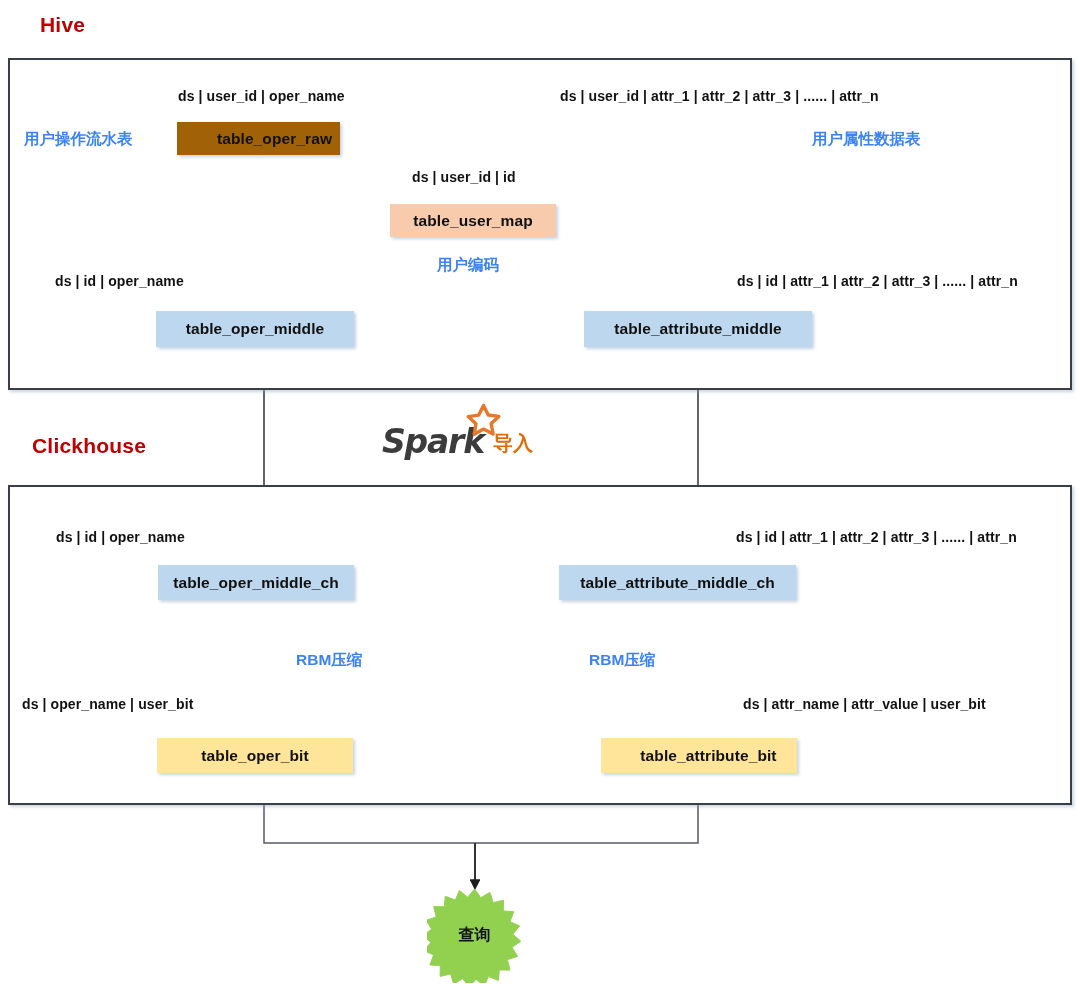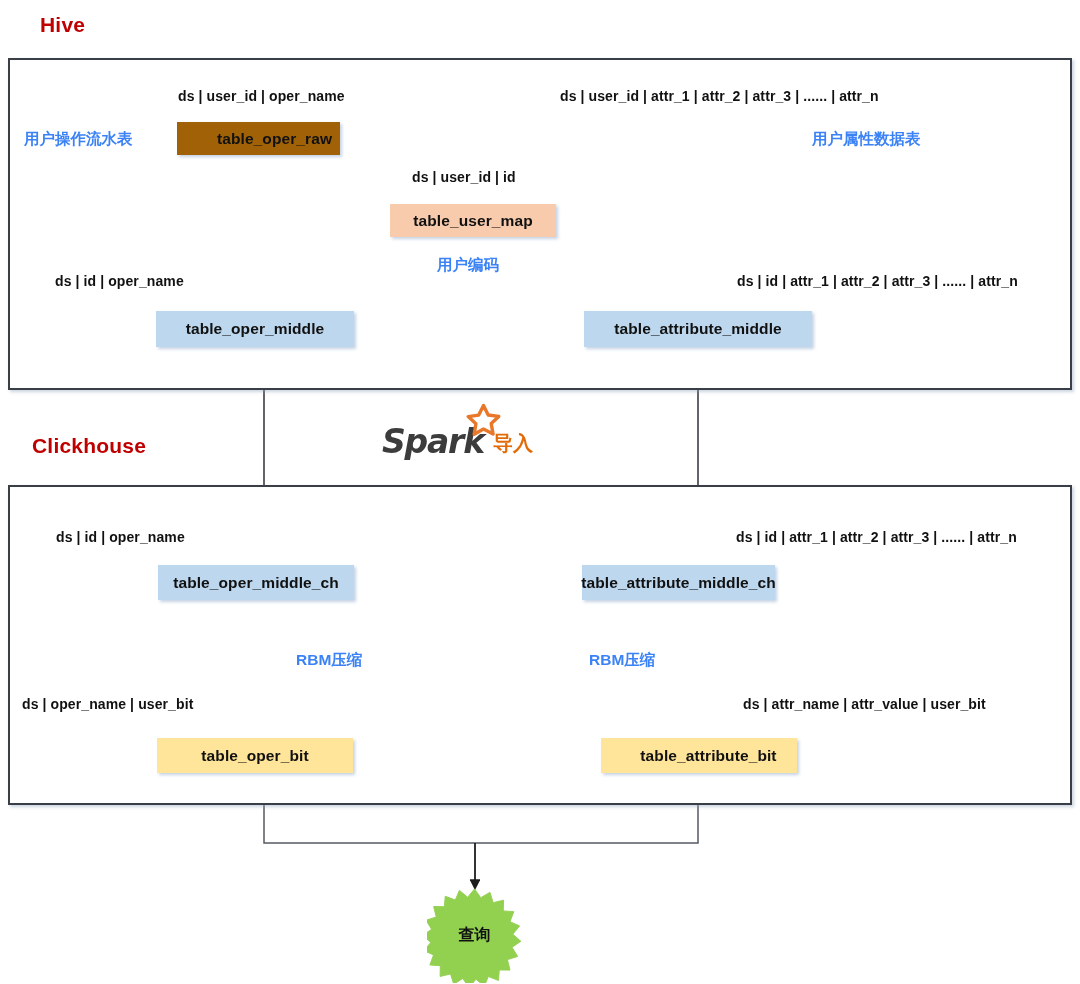--- a/index.html
+++ b/index.html
@@ -161,21 +161,21 @@
         <path d="M20.5 3.5 L25.2 13.0 L35.8 14.4 L28.2 21.6 L30.1 32.0 L20.5 27.1 L11.2 32.3 L12.9 21.7 L5.2 14.6 L15.7 13.1 Z" fill="none" stroke="#E8772A" stroke-width="3.4" stroke-linejoin="round"></path>
       </svg>
     </div>
     <div class="sp-cn">导入</div>
   </div>
 
   <div class="schema" style="left:56px;top:529px;">ds | id | oper_name</div>
   <div class="node blue" style="left:158px;top:565px;width:196px;height:35px;">table_oper_middle_ch</div>
 
   <div class="schema" style="left:736px;top:529px;">ds | id | attr_1 | attr_2 | attr_3 | ...... | attr_n</div>
-  <div class="node blue" style="left:582px;top:565px;width:193px;height:35px;">table_attribute_middle_ch</div>
+  <div class="node blue" style="left:559px;top:565px;width:237px;height:35px;">table_attribute_middle_ch</div>
 
   <div class="note" style="left:296px;top:650px;">RBM压缩</div>
   <div class="note" style="left:589px;top:650px;">RBM压缩</div>
 
   <div class="schema" style="left:22px;top:696px;">ds | oper_name | user_bit</div>
   <div class="node yellow" style="left:157px;top:738px;width:196px;height:35px;">table_oper_bit</div>
 
   <div class="schema" style="left:743px;top:696px;">ds | attr_name | attr_value | user_bit</div>
   <div class="node yellow" style="left:601px;top:738px;width:196px;height:35px;padding-left:19px;">table_attribute_bit</div>
 

